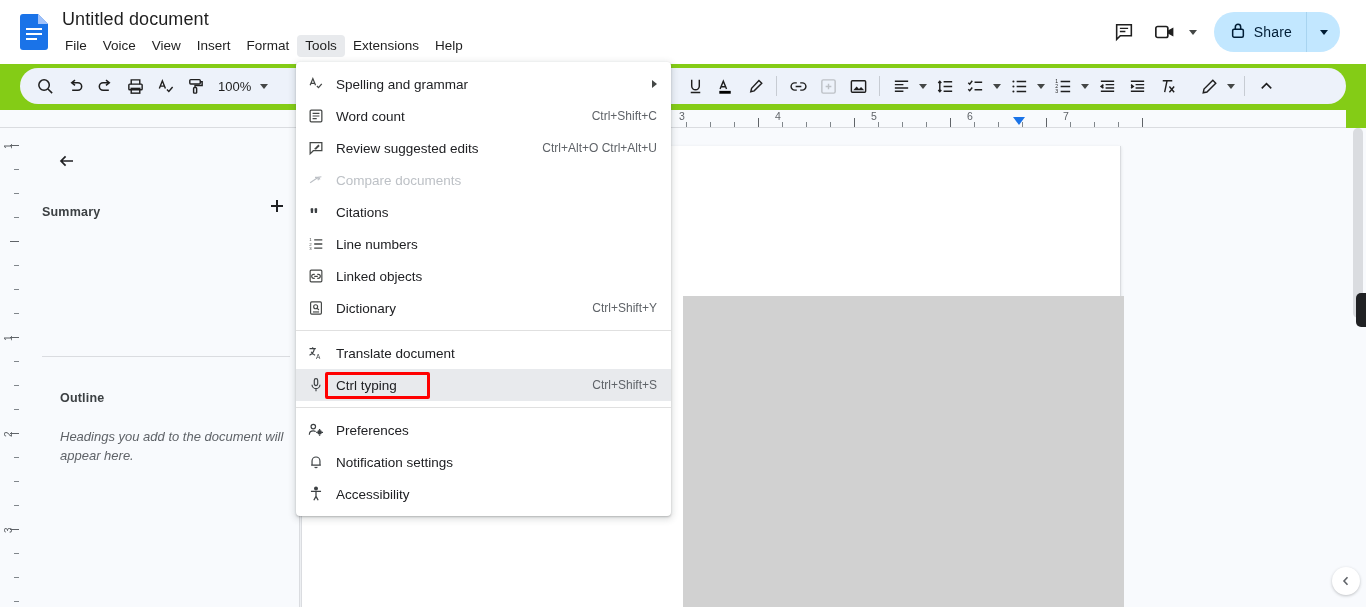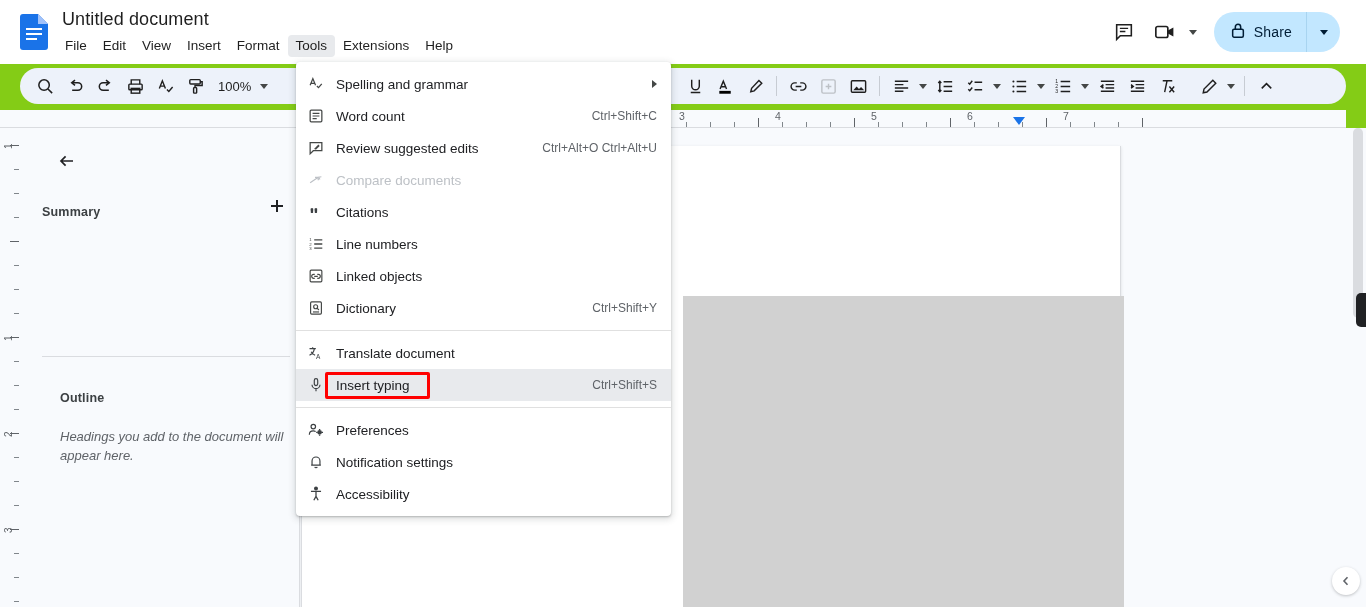--- a/index.html
+++ b/index.html
@@ -184,21 +184,21 @@
         <rect x="6" y="14" width="16" height="2" fill="#fff"></rect>
         <rect x="6" y="19" width="16" height="2" fill="#fff"></rect>
         <rect x="6" y="24" width="11" height="2" fill="#fff"></rect>
       </svg>
     </div>
 
     <div class="doc-title">Untitled document</div>
 
     <div class="menubar">
       <div class="menu-item">File</div>
-      <div class="menu-item">Edit</div>
+      <div class="menu-item">Voice</div>
       <div class="menu-item">View</div>
       <div class="menu-item">Insert</div>
       <div class="menu-item">Format</div>
       <div class="menu-item active">Tools</div>
       <div class="menu-item">Extensions</div>
       <div class="menu-item">Help</div>
     </div>
 
     <div class="tb-right">
       <div class="icon-btn">
@@ -606,21 +606,21 @@
       <span class="mi-lbl">Translate document</span>
     </div>
 
     <div class="mi hl">
       <span class="mi-ico">
         <svg width="18" height="18" viewBox="0 0 20 20" fill="none" stroke="#3c4043" stroke-width="1.3">
           <rect x="8.1" y="3" width="3.8" height="7.6" rx="1.9"></rect>
           <path d="M5.6 9.6a4.4 4.4 0 0 0 8.8 0M10 14v3"></path>
         </svg>
       </span>
-      <span class="mi-lbl">Insert typing</span>
+      <span class="mi-lbl">Ctrl typing</span>
       <span class="mi-acc">Ctrl+Shift+S</span>
     </div>
 
     <div class="m-div"></div>
 
     <div class="mi">
       <span class="mi-ico">
         <svg width="18" height="18" viewBox="0 0 20 20" fill="none" stroke="#3c4043" stroke-width="1.3">
           <circle cx="7" cy="6.2" r="2.5"></circle>
           <path d="M2.6 15.2c0-2.6 2-4.2 4.4-4.2 1 0 1.9.3 2.6.7"></path>

